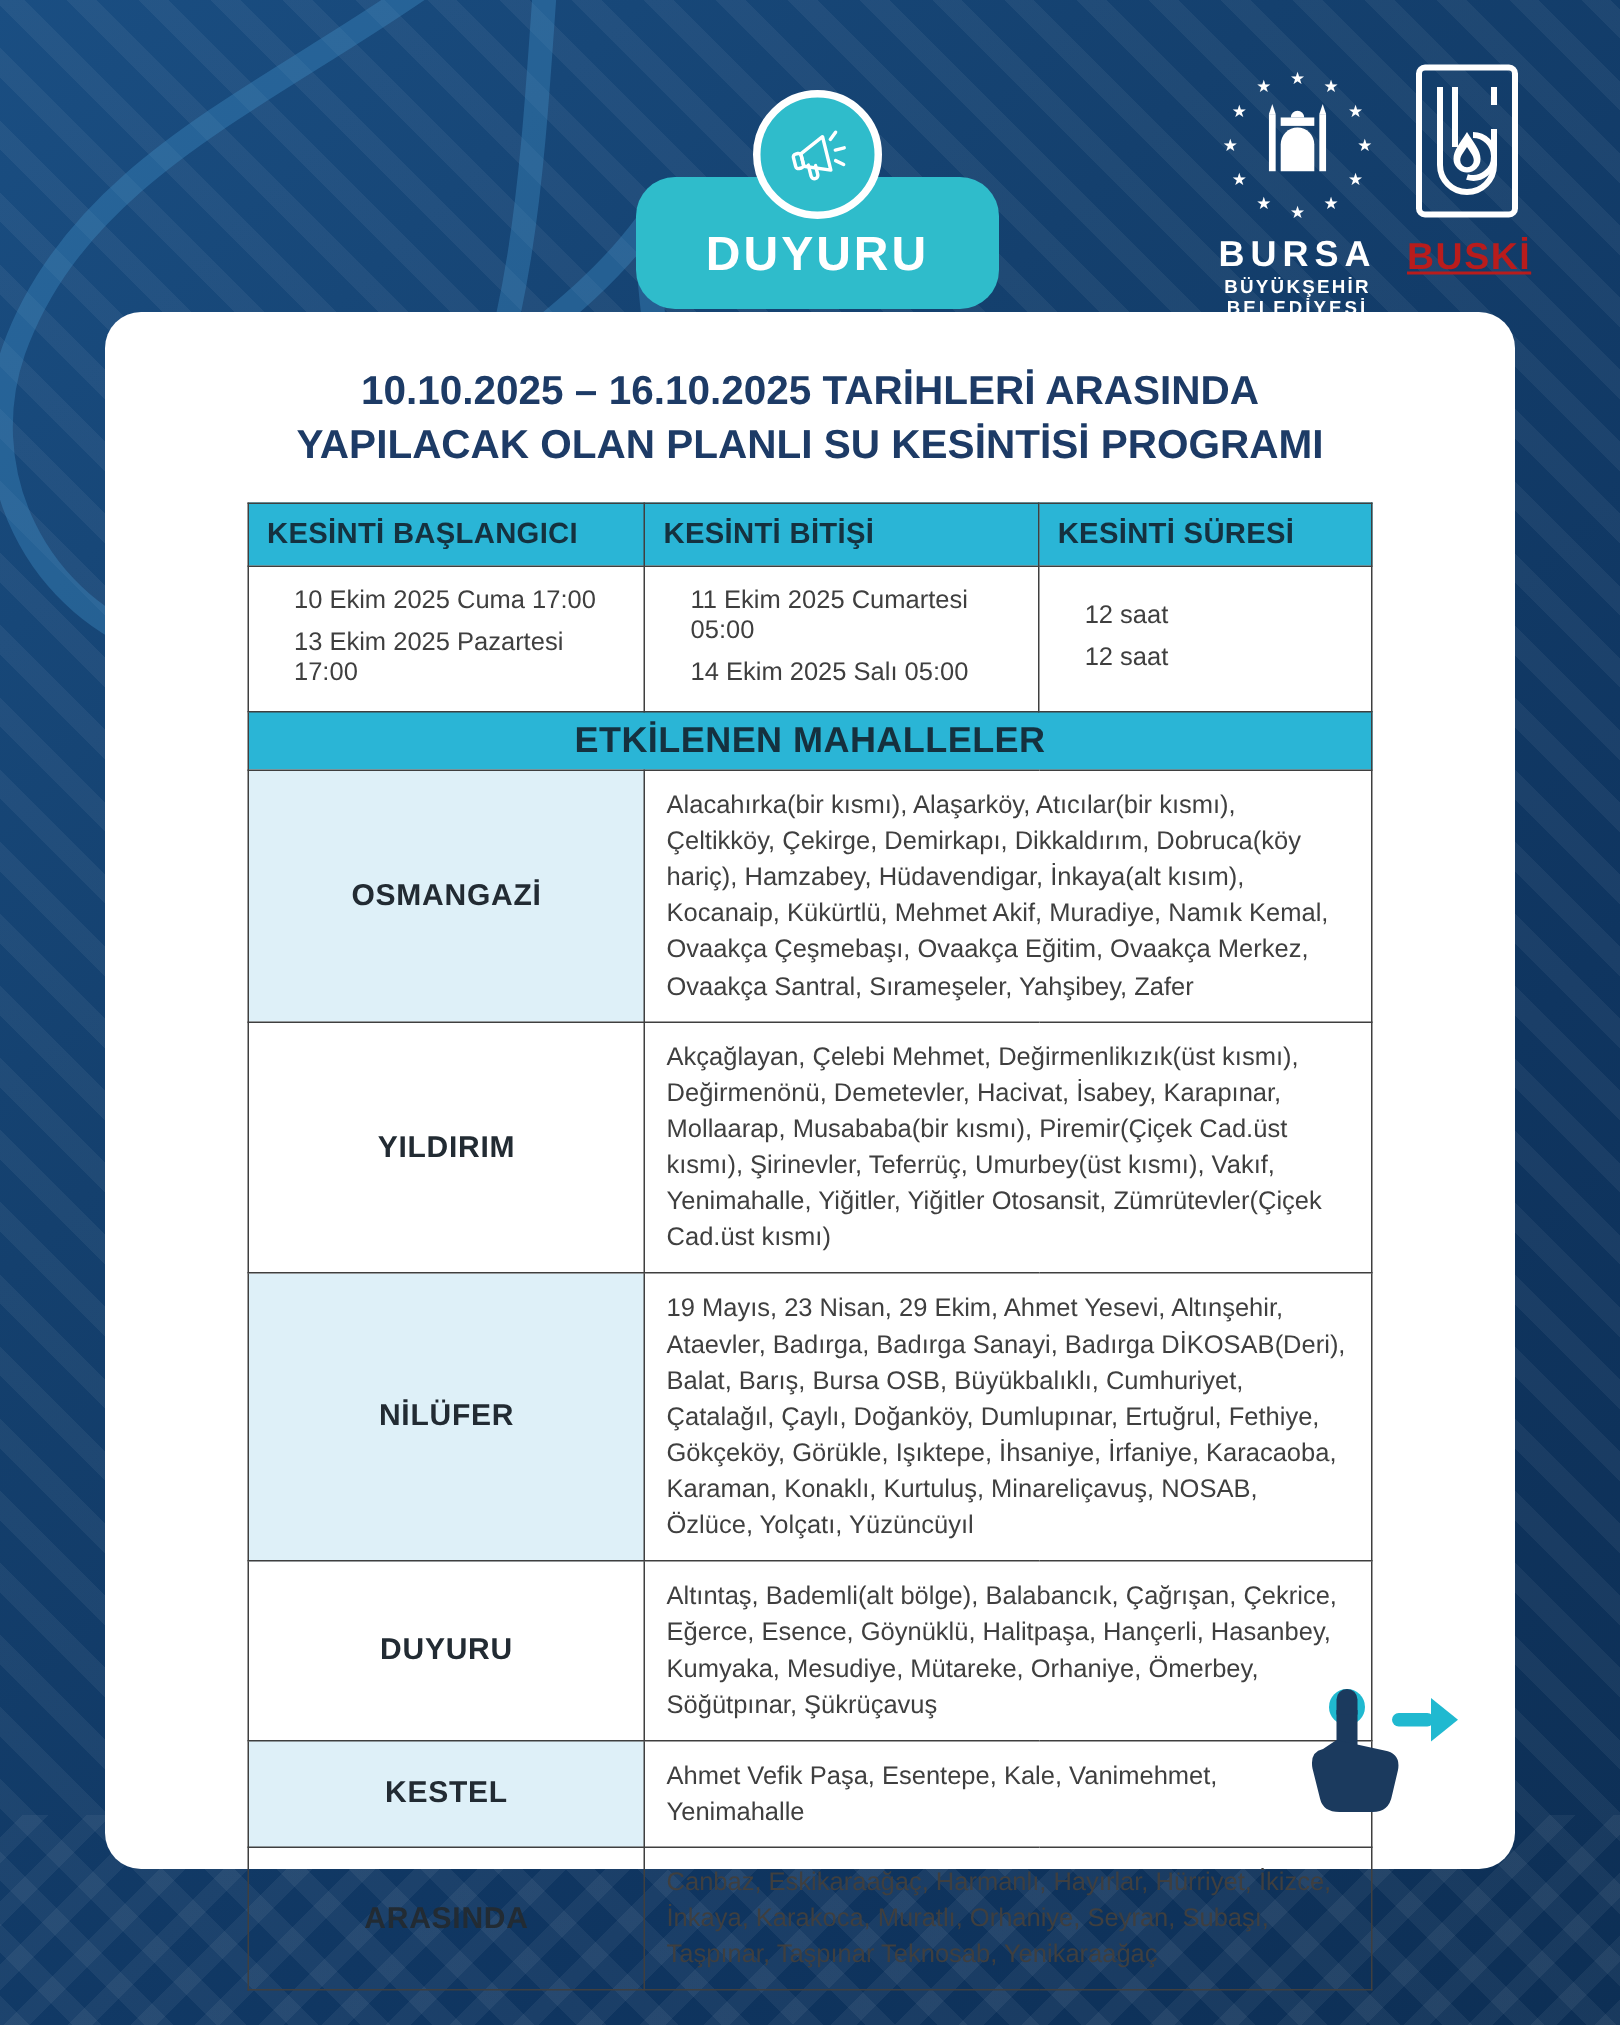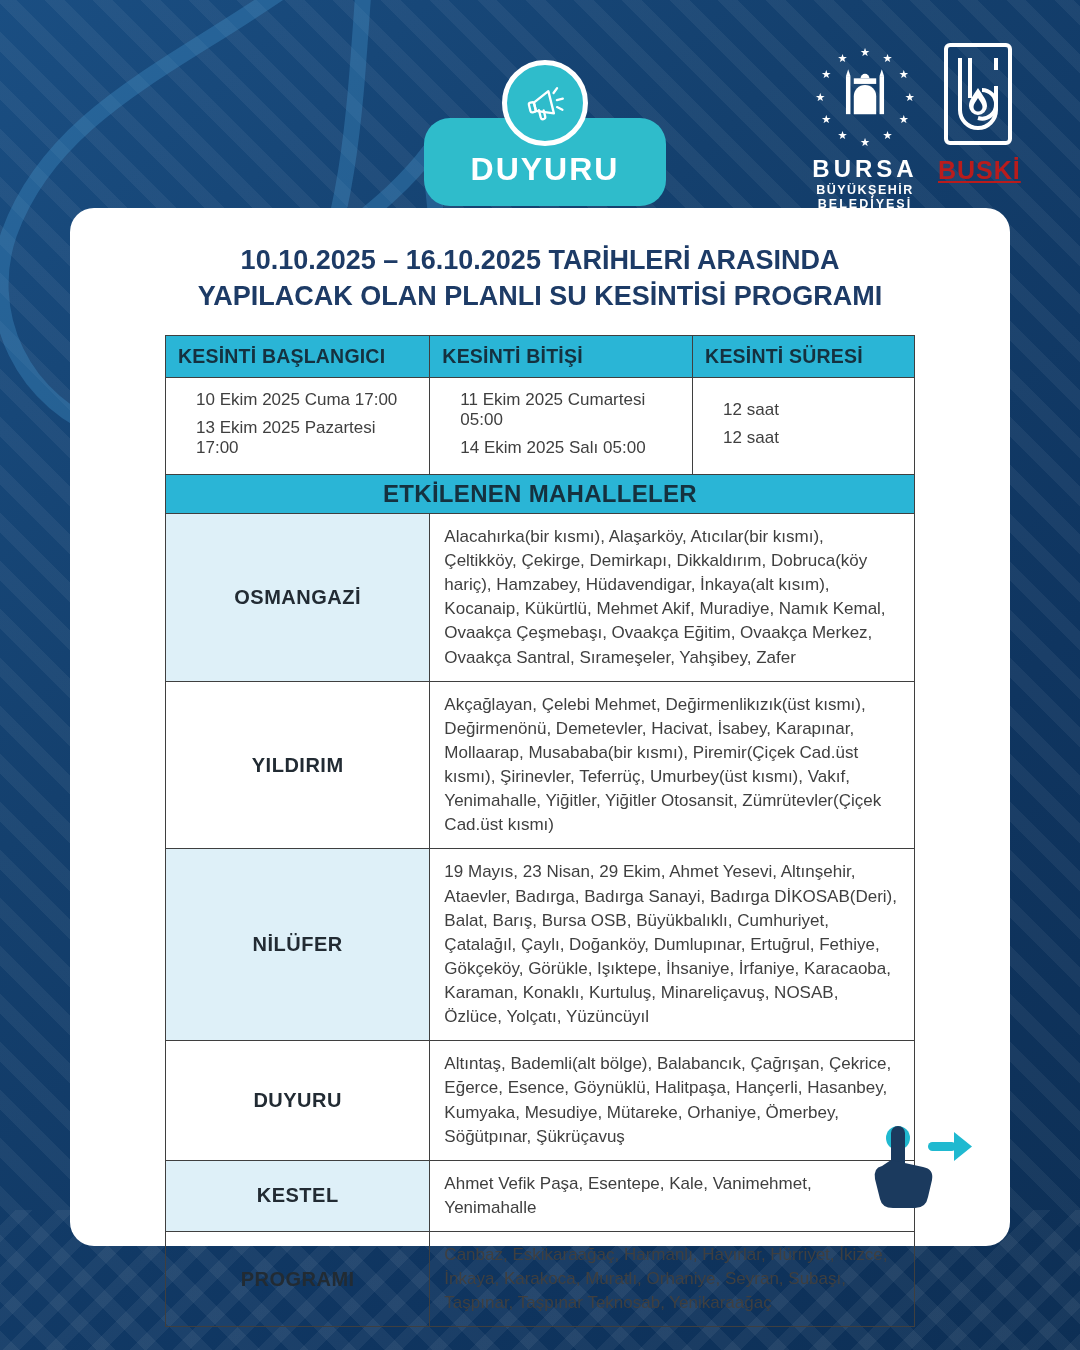--- a/index.html
+++ b/index.html
@@ -208,21 +208,21 @@
     </tr>
     <tr>
       <td class="dist">DUYURU</td>
       <td class="hoods" colspan="2">Altıntaş, Bademli(alt bölge), Balabancık, Çağrışan, Çekrice, Eğerce, Esence, Göynüklü, Halitpaşa, Hançerli, Hasanbey, Kumyaka, Mesudiye, Mütareke, Orhaniye, Ömerbey, Söğütpınar, Şükrüçavuş</td>
     </tr>
     <tr>
       <td class="dist alt">KESTEL</td>
       <td class="hoods" colspan="2">Ahmet Vefik Paşa, Esentepe, Kale, Vanimehmet, Yenimahalle</td>
     </tr>
     <tr>
-      <td class="dist">PROGRAMI</td>
+      <td class="dist">ARASINDA</td>
       <td class="hoods" colspan="2">Canbaz, Eskikaraağaç, Harmanlı, Hayırlar, Hürriyet, İkizce, İnkaya, Karakoca, Muratlı, Orhaniye, Seyran, Subaşı, Taşpınar, Taşpınar Teknosab, Yenikaraağaç</td>
     </tr>
   </tbody>
     </table>
 
   <svg class="swipe" width="118" height="96" viewBox="0 0 118 96">
     <circle cx="40" cy="18" r="12" fill="#20b9d0"></circle>
     <path d="M33 20 h14 v30 h-14 Z" fill="#1b3a5e"></path>
     <path d="M33 13 a7 7 0 0 1 14 0 v10 h-14 Z" fill="#1b3a5e"></path>
     <path d="M24 46 q-9 2 -7 13 l5 20 q2 9 13 9 h22 q11 0 13 -11 l4 -17 q2 -11 -9 -13 l-32 -7 Z" fill="#1b3a5e"></path>

